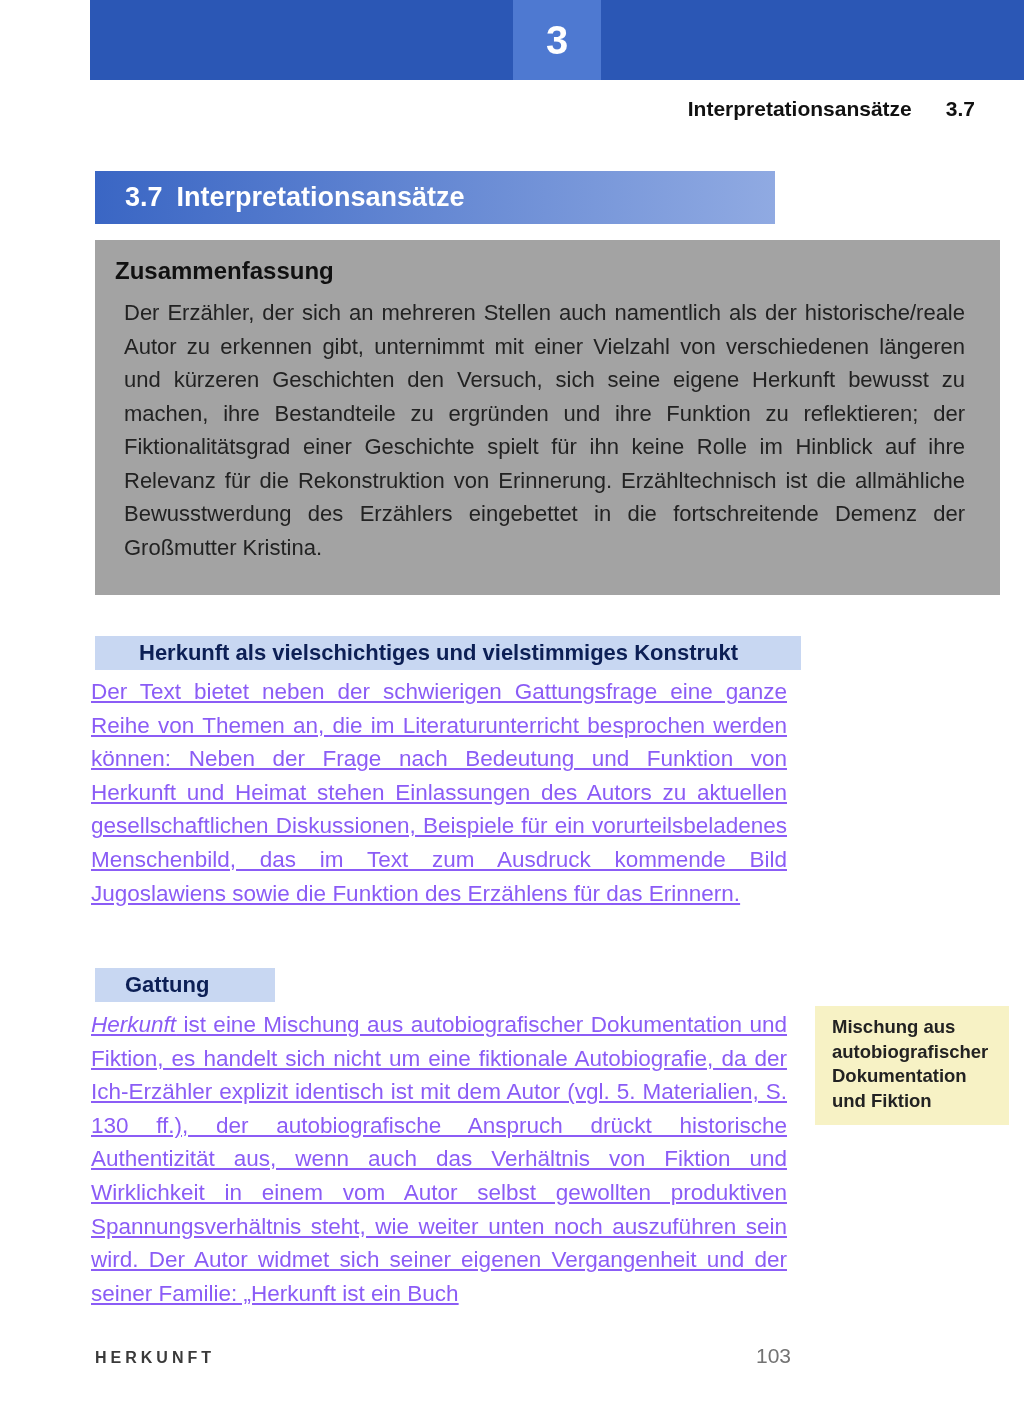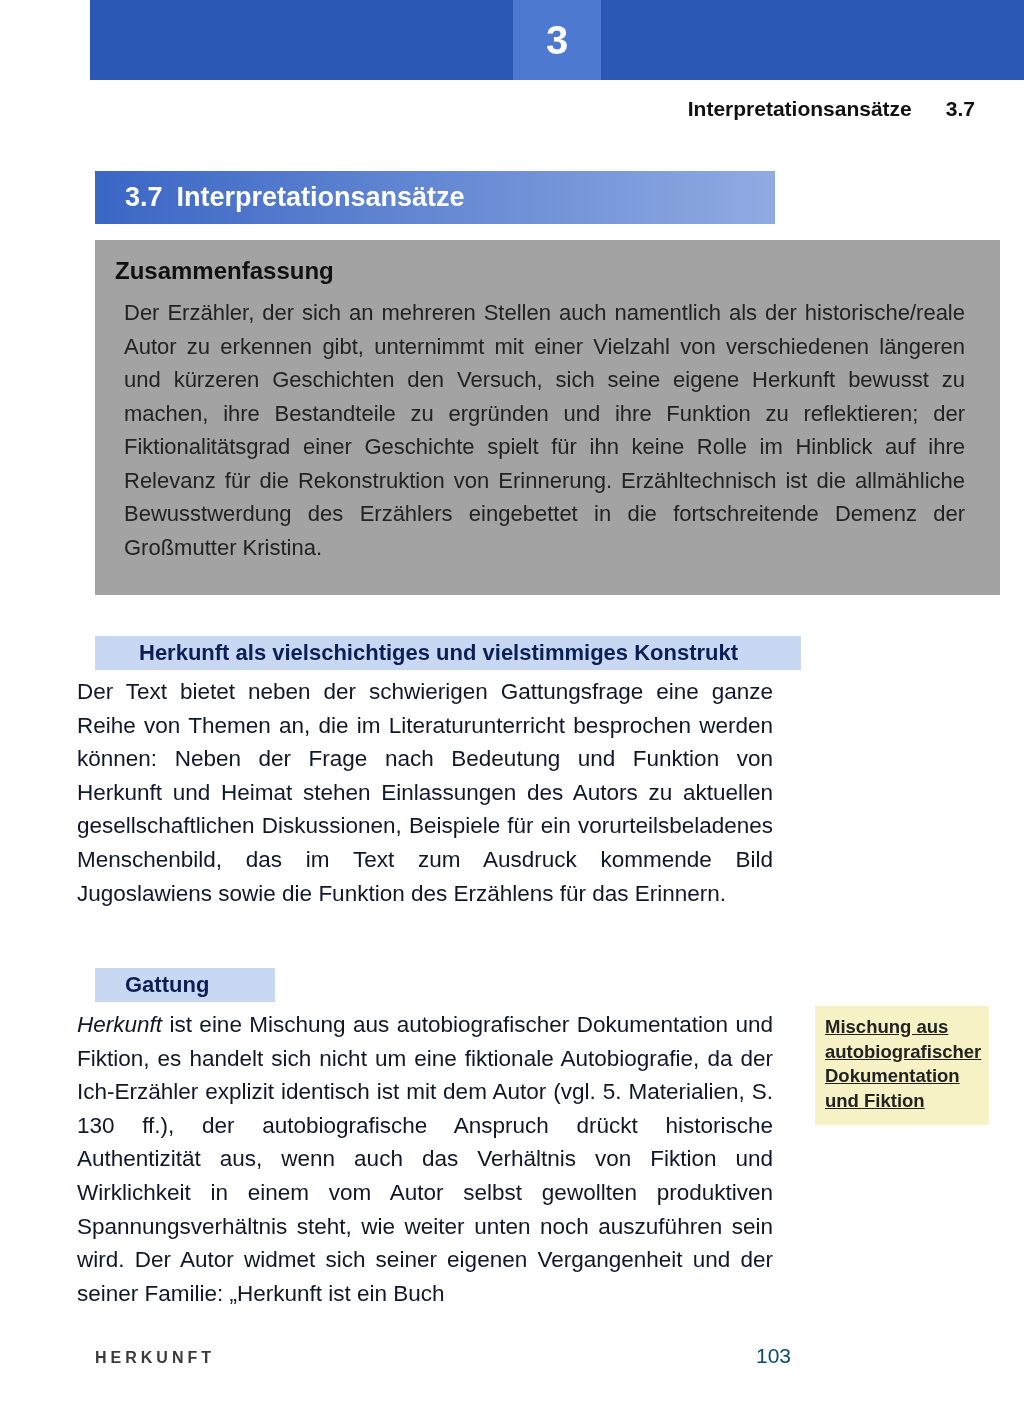--- a/index.html
+++ b/index.html
@@ -49,42 +49,42 @@
   .subhead {
     position:absolute; background:#c8d7f2; color:#0c1f55; font-weight:bold;
     font-size:22px; line-height:34px; height:34px; padding-left:30px;
     box-sizing:border-box; white-space:nowrap;
   }
   #subhead1 { left:95px; top:636px; width:706px;padding-left:44px; }
   #subhead2 { left:95px; top:968px; width:180px; }
 
   
   .bodytext {
-    position:absolute; left:77px; width:696px; margin:0;
-    font-size:22.5px; line-height:33.6px; color:#0f172a; text-align:justify;
+    position:absolute; left:91px; width:696px; margin:0;
+    font-size:22.5px; line-height:33.6px; color:#8b5cf6; text-align:justify;text-decoration:underline;
   }
   #body1 { top:675px; }
   #body2 { top:1008px; }
   .bodytext em { font-style:italic; }
 
   
   .margin-note {
-    position:absolute; left:815px; top:1006px; width:174px; box-sizing:border-box;
-    background:#f7f2c5; padding:9px 8px 12px 10px;
-    font-size:18.5px; line-height:24.5px; color:#222222; font-weight:bold;text-decoration:underline;
+    position:absolute; left:815px; top:1006px; width:194px; box-sizing:border-box;
+    background:#f7f2c5; padding:9px 8px 12px 17px;
+    font-size:18.5px; line-height:24.5px; color:#222222; font-weight:bold;
   }
 
   
   .footer-title {
     position:absolute; left:95px; top:1349px; font-size:16px; font-weight:bold;
     letter-spacing:4px; color:#3a3a3a; white-space:nowrap;
   }
   .footer-page {
     position:absolute; left:95px; top:1344px; width:696px; text-align:right;
-    font-size:21px; color:#0c4a6e;
+    font-size:21px; color:#737373;
   }
 </style>
 </head>
 <body>
 
 <div class="page">
 
   <header class="chapter-bar">
     <span class="chapter-title">TEXTANALYSE UND -INTERPRETATION</span>
     <span class="chapter-num">3</span>

